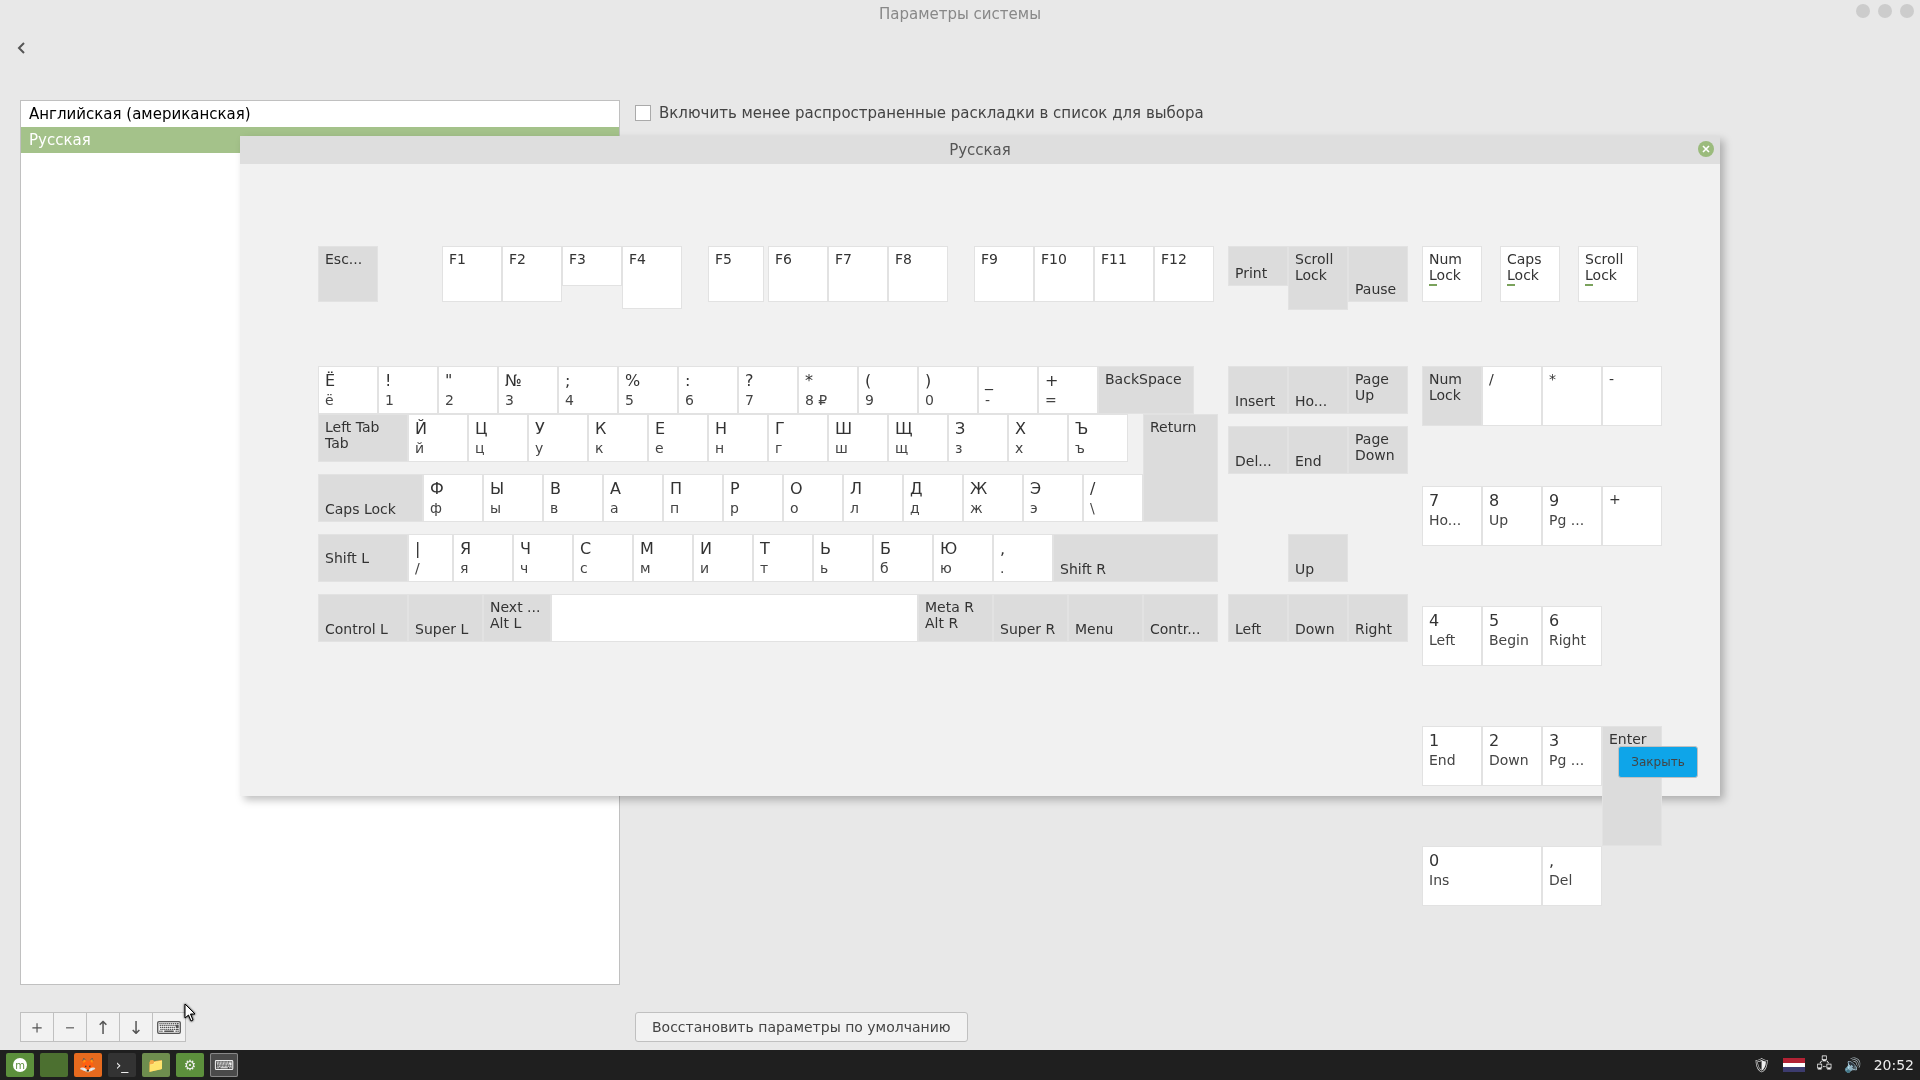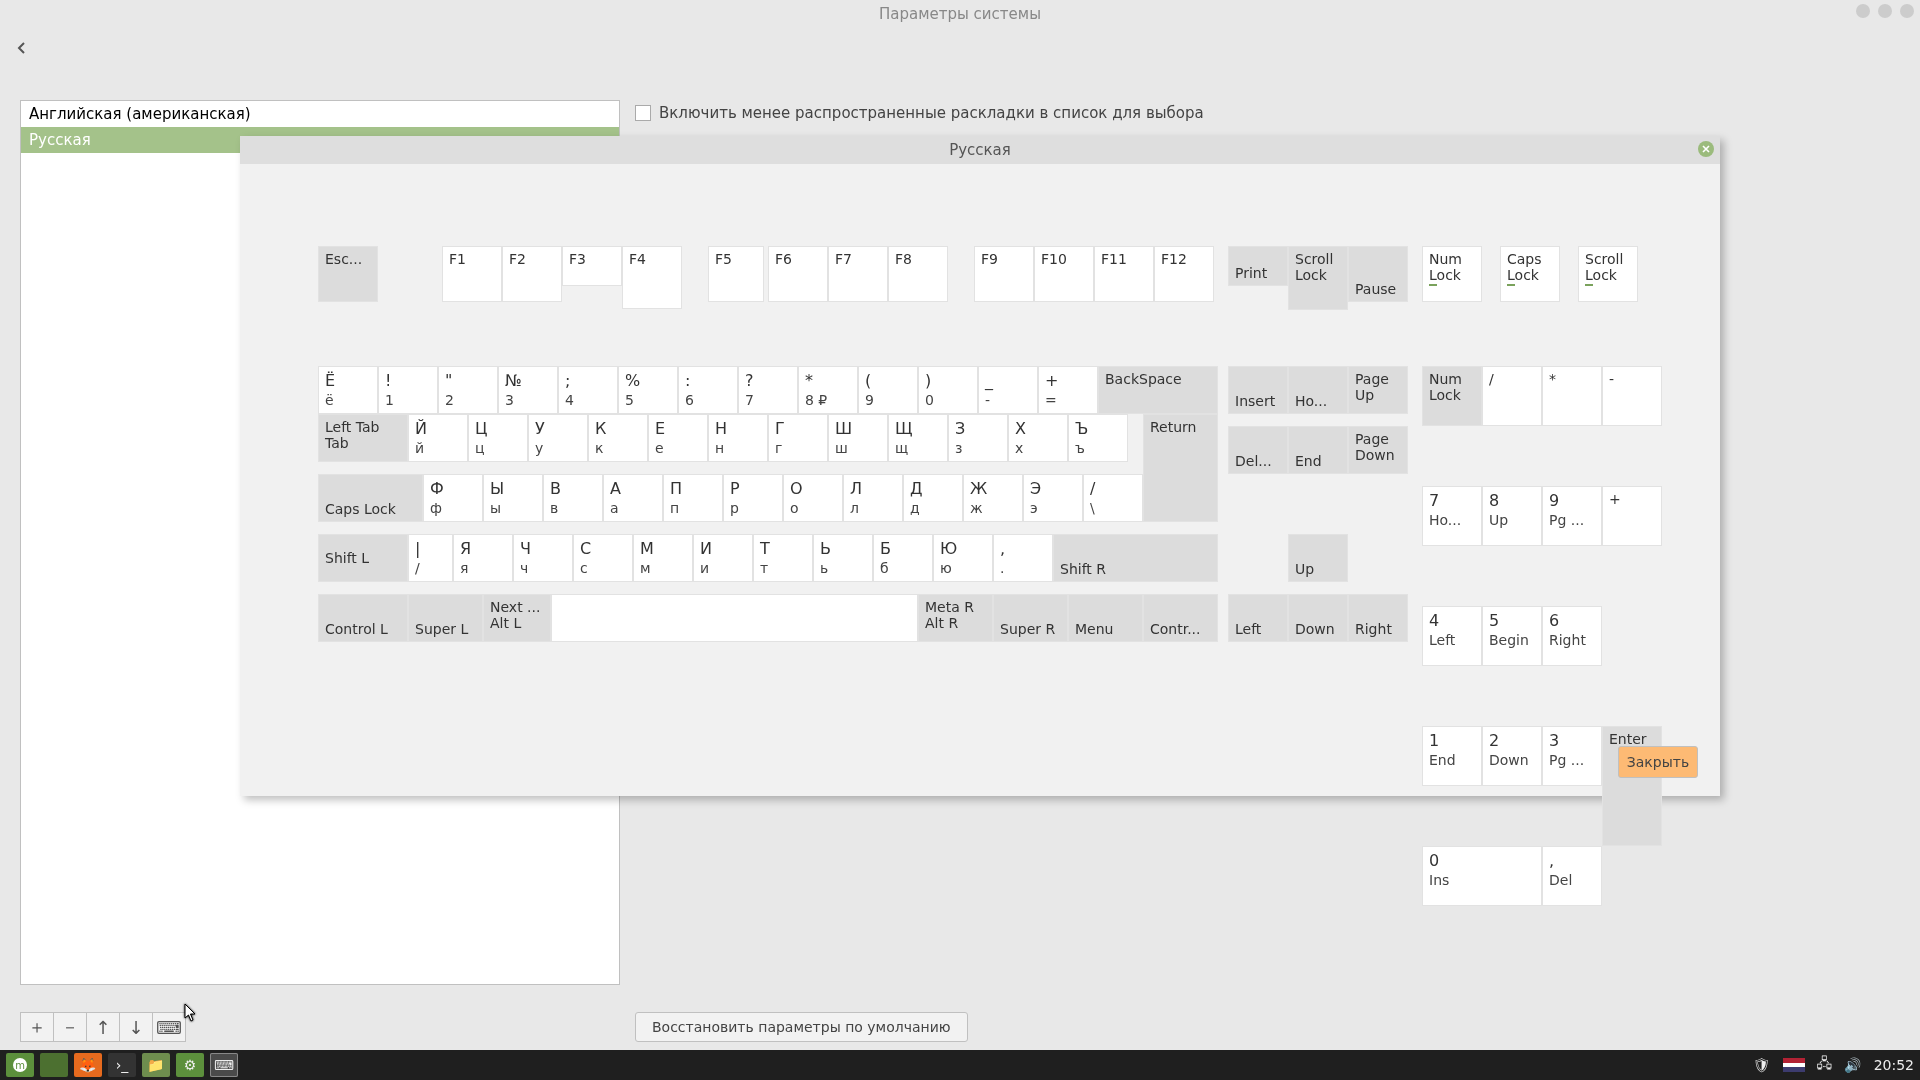--- a/index.html
+++ b/index.html
@@ -69,21 +69,21 @@
   position:absolute; background:#fff; border:1px solid #e2e2e2;
   font-size:14px; color:#333; padding:4px 6px; display:flex; flex-direction:column; overflow:hidden;
 }
 .key.mod { background:#dcdcdc; }
 .key .top { font-size:16px; }
 .key .bot { font-size:14px; margin-top:2px; color:#444;}
 .key.lock .u { border-bottom:2px solid #7aa25c; padding-bottom:1px;}
 
 .close-btn-dialog {
   position:absolute; right:22px; bottom:18px; width:80px; height:32px; border:1px solid #c0c0c0; border-radius:3px;
-  display:flex; align-items:center; justify-content:center; font-size:14px; color:#444; background:#fdba74;
+  display:flex; align-items:center; justify-content:center; font-size:12px; color:#444; background:#0ea5e9;
 }
 
 
 .taskbar {
   position:absolute; left:0; bottom:0; width:100%; height:30px; background:#1f1f1f;
   display:flex; align-items:center; padding:0 6px; gap:6px; color:#eee; font-size:14px;
 }
 .tb-left { display:flex; gap:6px; align-items:center; }
 .tb-icon { width:28px; height:24px; background:#333; border-radius:2px; display:flex;align-items:center;justify-content:center; font-size:14px;}
 .tb-icon.mint{ background:#5c8f3c;}
@@ -260,21 +260,21 @@
         <div class="bot">0</div>
       </div>
       <div class="key" style="left: 660px; top: 120px; width: 60px; height: 48px;">
         <div class="top">_</div>
         <div class="bot">-</div>
       </div>
       <div class="key" style="left: 720px; top: 120px; width: 60px; height: 48px;">
         <div class="top">+</div>
         <div class="bot">=</div>
       </div>
-      <div class="key mod" style="left: 780px; top: 120px; width: 120px; height: 48px;">
+      <div class="key mod" style="left: 780px; top: 120px; width: 96px; height: 48px;">
         <div>BackSpace</div>
       </div>
       <div class="key mod" style="left: 0px; top: 168px; width: 90px; height: 48px;">
         <div>Left Tab</div>
         <div>Tab</div>
       </div>
       <div class="key" style="left: 90px; top: 168px; width: 60px; height: 48px;">
         <div class="top">Й</div>
         <div class="bot">й</div>
       </div>

